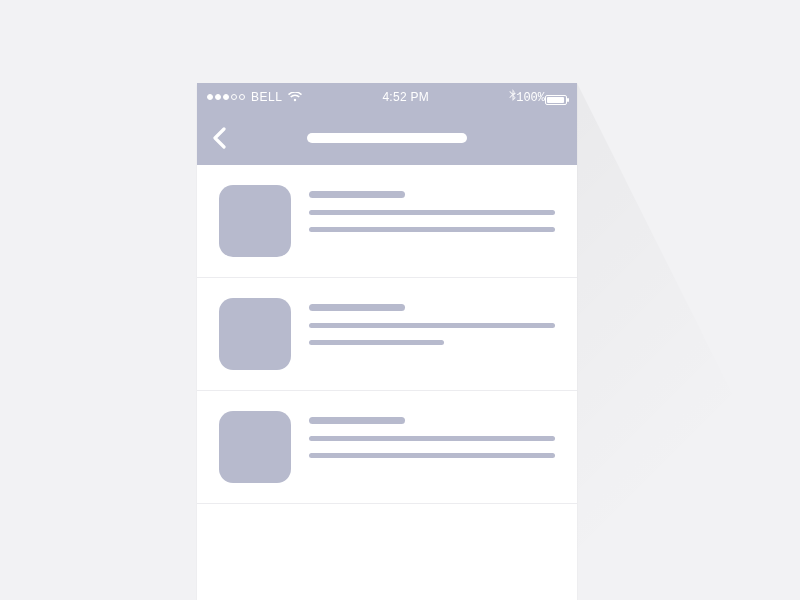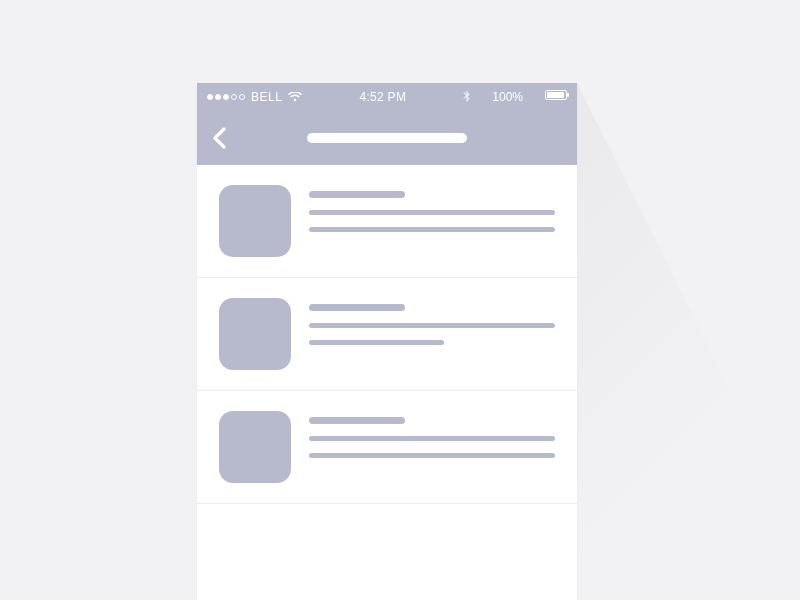--- a/index.html
+++ b/index.html
@@ -40,21 +40,21 @@
     font-size: 12px;
     padding: 0 10px;
     justify-content: space-between;
   }
   .status-left { display: flex; align-items: center; gap: 6px; }
   .signal-dots { display: flex; gap: 2px; }
   .dot { width: 6px; height: 6px; border-radius: 50%; border: 1px solid #fff; }
   .dot.filled { background: #fff; }
   .wifi-icon svg { display:block; }
   .status-center { font-weight: 500; letter-spacing: .3px; }
-  .status-right { display: flex; align-items: flex-start; gap: 22px; }
+  .status-right { display: flex; align-items: flex-end; gap: 0; font-family: Liberation Mono, monospace; }
   .bt-icon { opacity: .85; }
   .battery {
     width: 22px; height: 10px; border:1px solid #fff; border-radius:2px; position:relative;
   }
   .battery:after{
     content:""; position:absolute; right:-3px; top:2px; width:2px; height:4px; background:#fff; border-radius:1px;
   }
   .battery .fill{ position:absolute; left:1px; top:1px; bottom:1px; right:2px; background:#fff; border-radius:1px;}
   
   .nav-bar {

